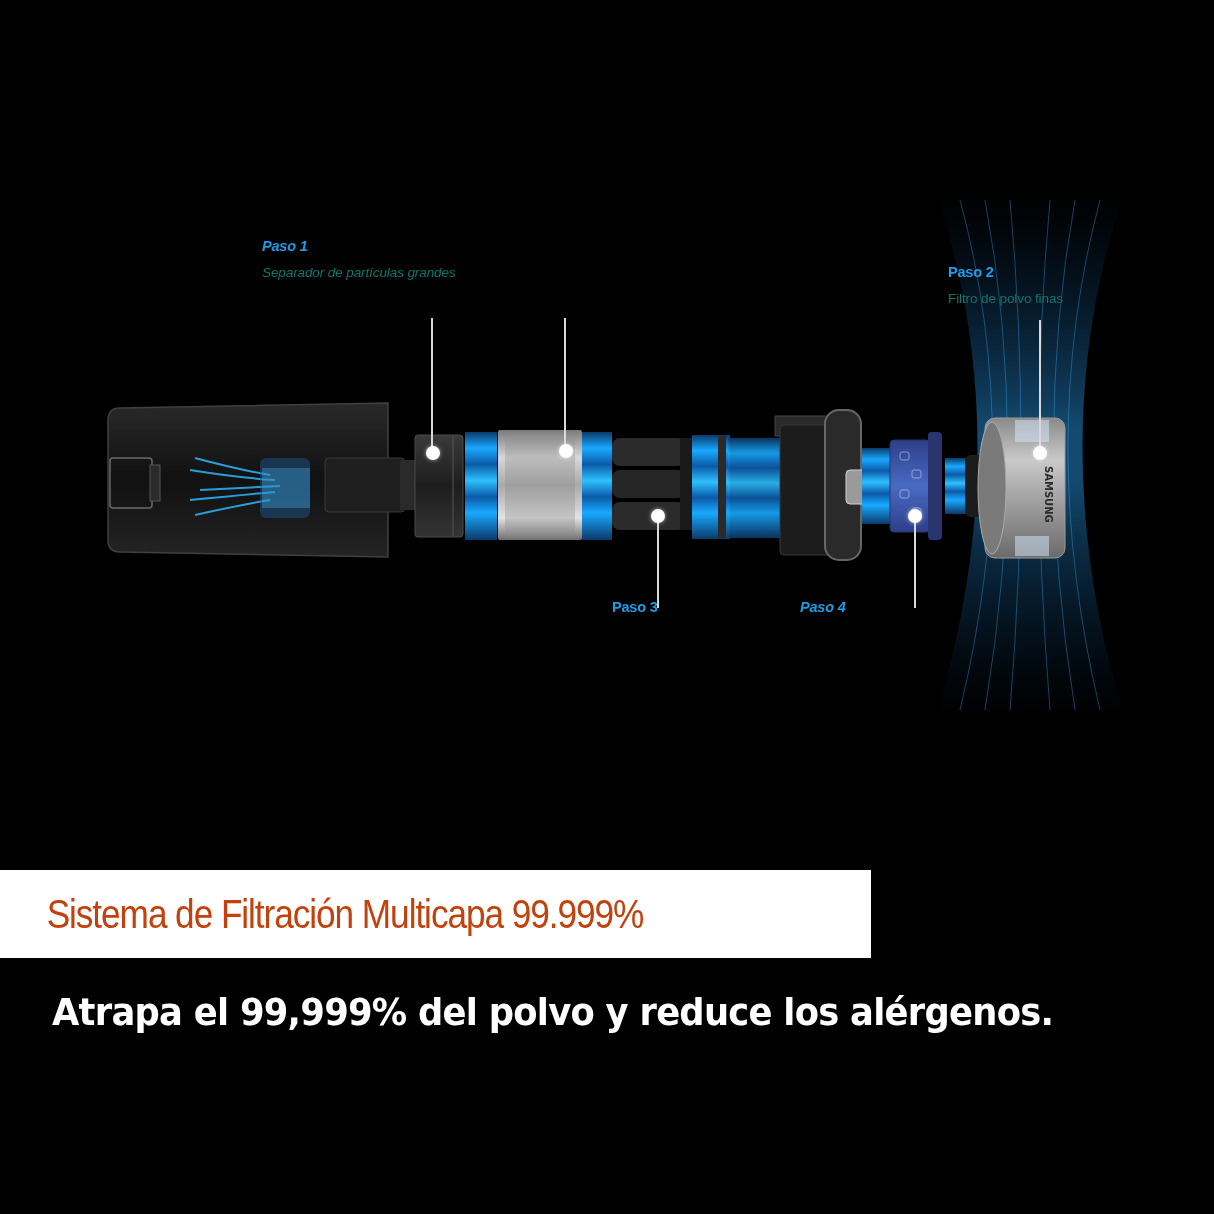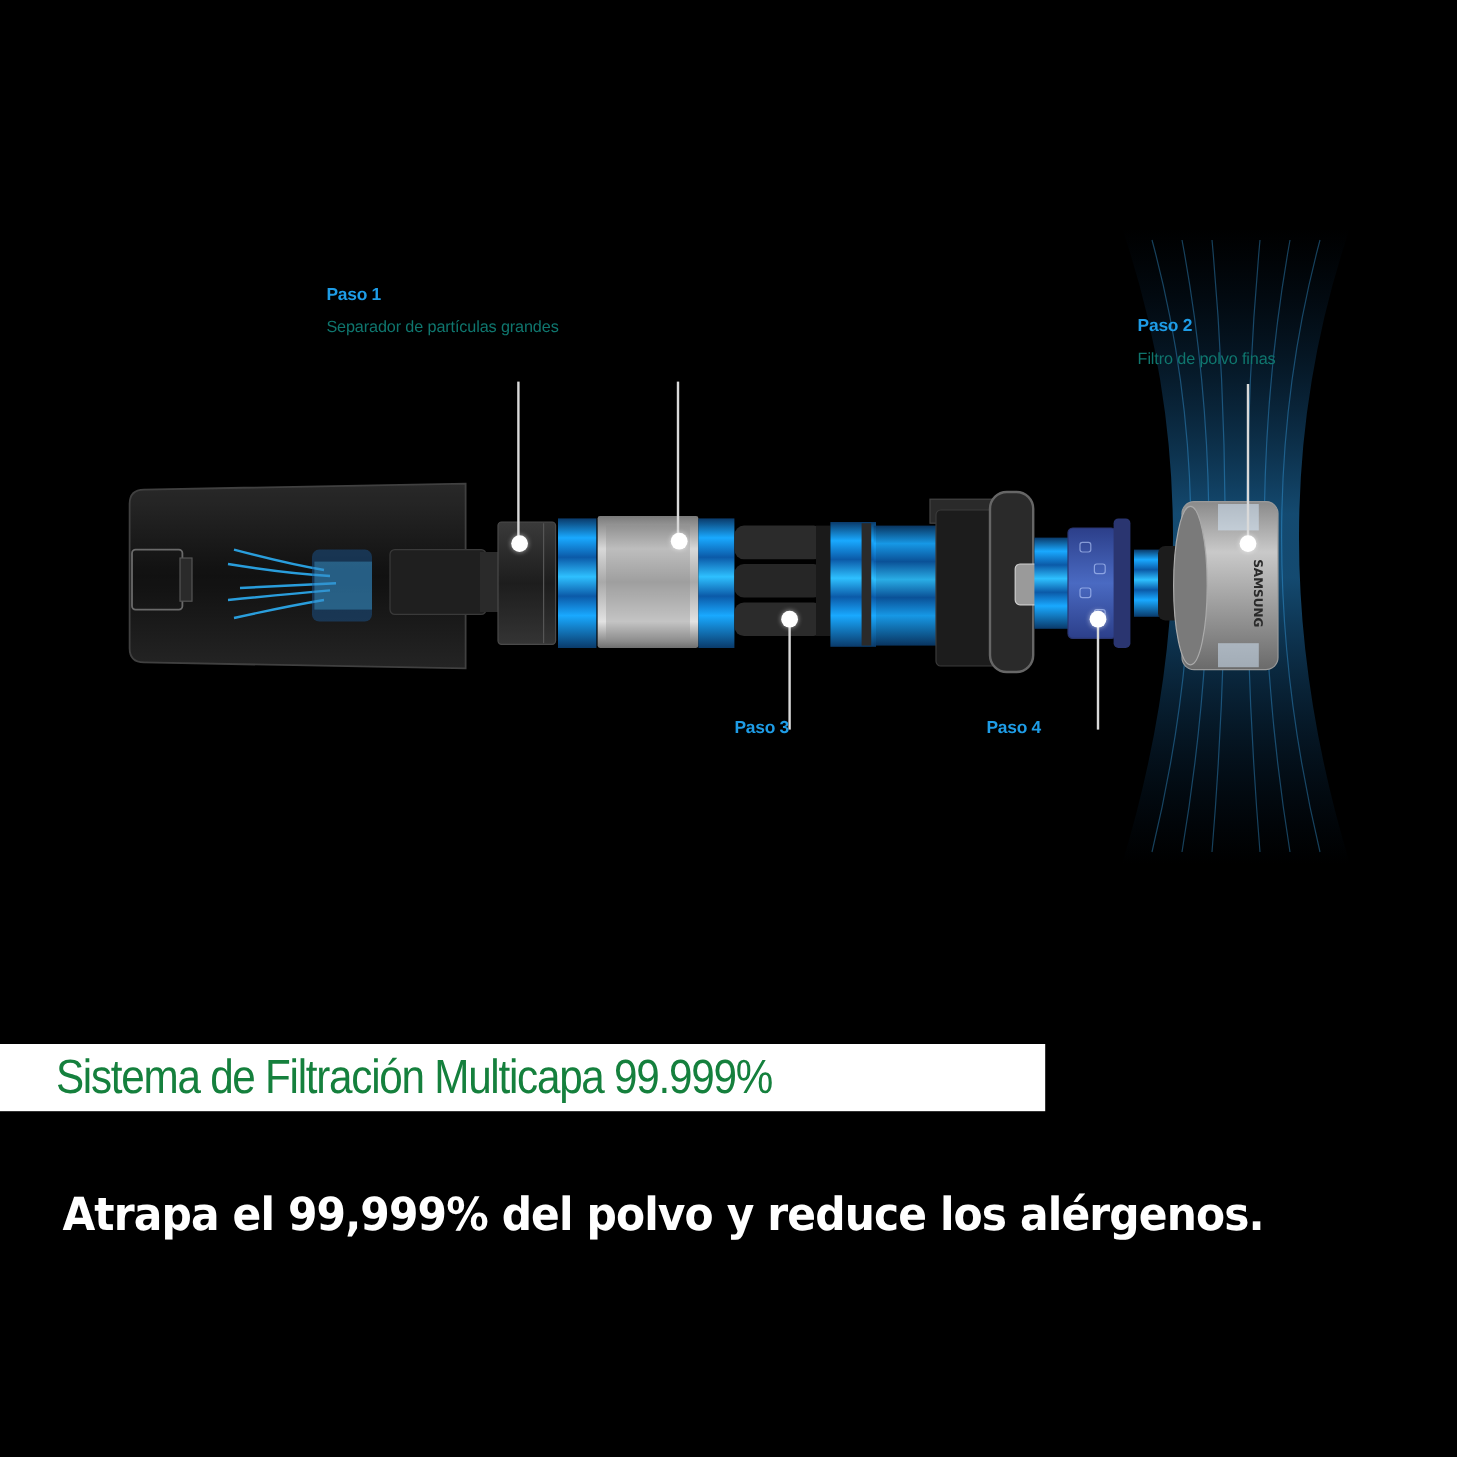--- a/index.html
+++ b/index.html
@@ -15,22 +15,22 @@
     
     .callout { position: absolute; }
     .callout .step { font-weight: bold; font-size: 14.5px; color: #1e9ce6; letter-spacing: -0.2px; line-height: 18px; }
     .callout .desc { font-size: 13.5px; color: #0f766e; line-height: 19px; margin-top: 8px; white-space: pre-line; letter-spacing: -0.1px; }
 
     .leader { position: absolute; width: 2px; background: #d9d9d9; }
     .dot { position: absolute; width: 14px; height: 14px; border-radius: 50%; background: #fff; box-shadow: 0 0 4px rgba(255,255,255,0.6); }
 
     
     .banner {
-      position: absolute; left: 0; top: 870px; width: 871px; height: 56px;
-      background: #fff; color: #15803d;
+      position: absolute; left: 0; top: 870px; width: 871px; height: 88px;
+      background: #fff; color: #c2410c;
       display: flex; align-items: center;
     }
     .banner-text {
       padding-left: 53px; font-size: 40px; letter-spacing: -1.2px;
       font-family: "Liberation Sans", "DejaVu Sans", sans-serif;
       transform: scaleX(0.88); transform-origin: left center; white-space: nowrap;
     }
 
     .headline {
       position: absolute; left: 52px; top: 990px;
@@ -185,31 +185,31 @@
 
   <div class="leader" style="left:657px; top:516px; height:92px;"></div>
   <div class="dot" style="left:651px; top:509px;"></div>
 
   <div class="leader" style="left:914px; top:516px; height:92px;"></div>
   <div class="dot" style="left:908px; top:509px;"></div>
 
   <div class="leader" style="left:1039px; top:320px; height:130px;"></div>
   <div class="dot" style="left:1033px; top:446px;"></div>
 
-  <div class="callout" style="left:272px; top:237px;">
+  <div class="callout" style="left:262px; top:237px;font-style:italic;">
     <div class="step">Paso 1</div>
     <div class="desc">Separador de partículas grandes</div>
   </div>
 
 
   <div class="callout" style="left:612px; top:598px;">
     <div class="step">Paso 3</div>
   </div>
 
-  <div class="callout" style="left:822px; top:598px;">
+  <div class="callout" style="left:800px; top:598px;font-style:italic;">
     <div class="step">Paso 4</div>
   </div>
 
   <div class="callout" style="left:948px; top:263px;">
     <div class="step">Paso 2</div>
     <div class="desc">Filtro de polvo finas</div>
   </div>
 
   <div class="banner">
     <div class="banner-text">Sistema de Filtración Multicapa 99.999%</div>

